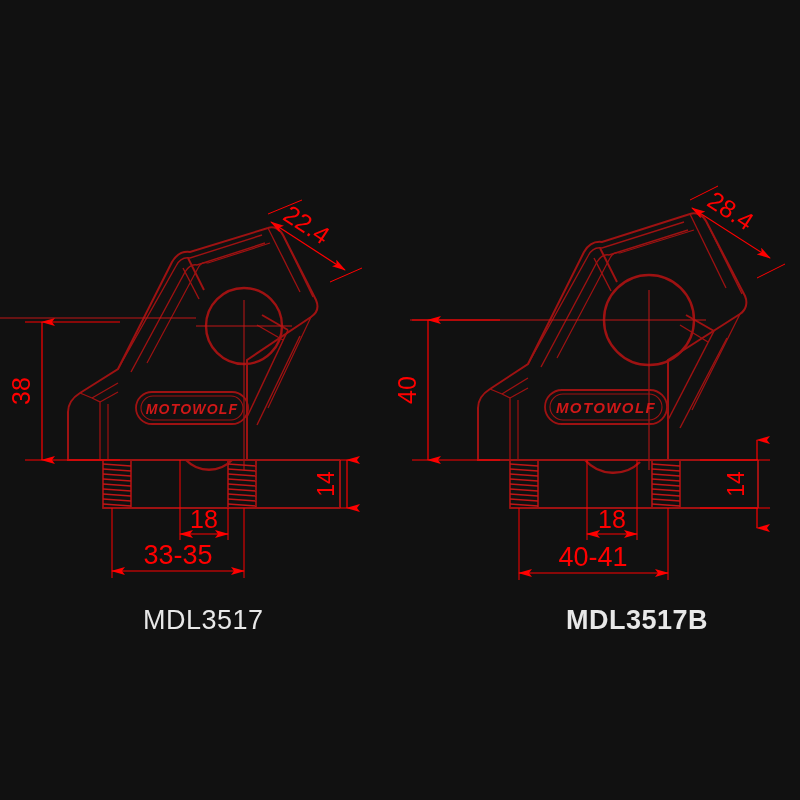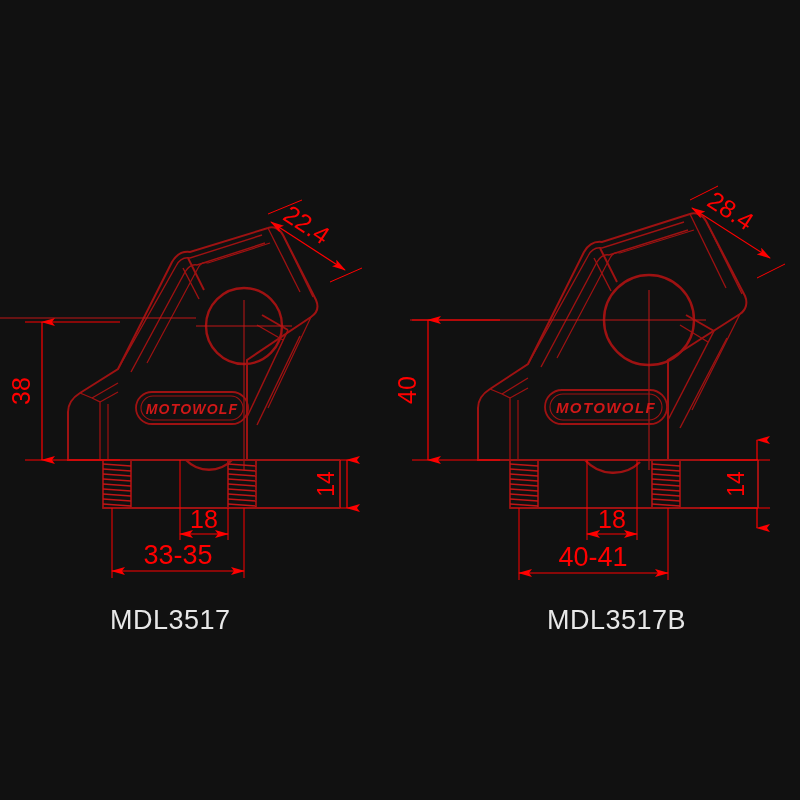--- a/index.html
+++ b/index.html
@@ -1,23 +1,23 @@
 <!DOCTYPE html>
 <html><head>
 <meta charset="utf-8">
 <style>
   html,body{margin:0;padding:0;background:#0d0d0d;}
   body{width:800px;height:800px;overflow:hidden;
        font-family:"Liberation Sans", sans-serif;}
   #stage{position:relative;width:800px;height:800px;background:#111111;}
   svg{position:absolute;left:0;top:0;}
   .cap{position:absolute;color:#e8e8e8;font-size:27px;letter-spacing:.5px;
-       font-family:"Liberation Sans", sans-serif;white-space:nowrap;}
+       font-family:"Liberation Sans", sans-serif;white-space:nowrap;margin-left:33px;}
   #cap-left{left:110px;top:605px;}
-  #cap-right{left:547px;top:605px;}
+  #cap-right{left:533px;top:605px;font-weight:bold;}
 </style>
 </head>
 <body>
 
 <div id="stage">
 
 <svg width="800" height="800" viewBox="0 0 800 800">
   <defs>
     <marker id="ar" markerWidth="14" markerHeight="8" refX="13" refY="4" orient="auto" markerUnits="userSpaceOnUse">
       <path d="M0,0 L14,4 L0,8 L3,4 Z" fill="#ff0000"></path>

